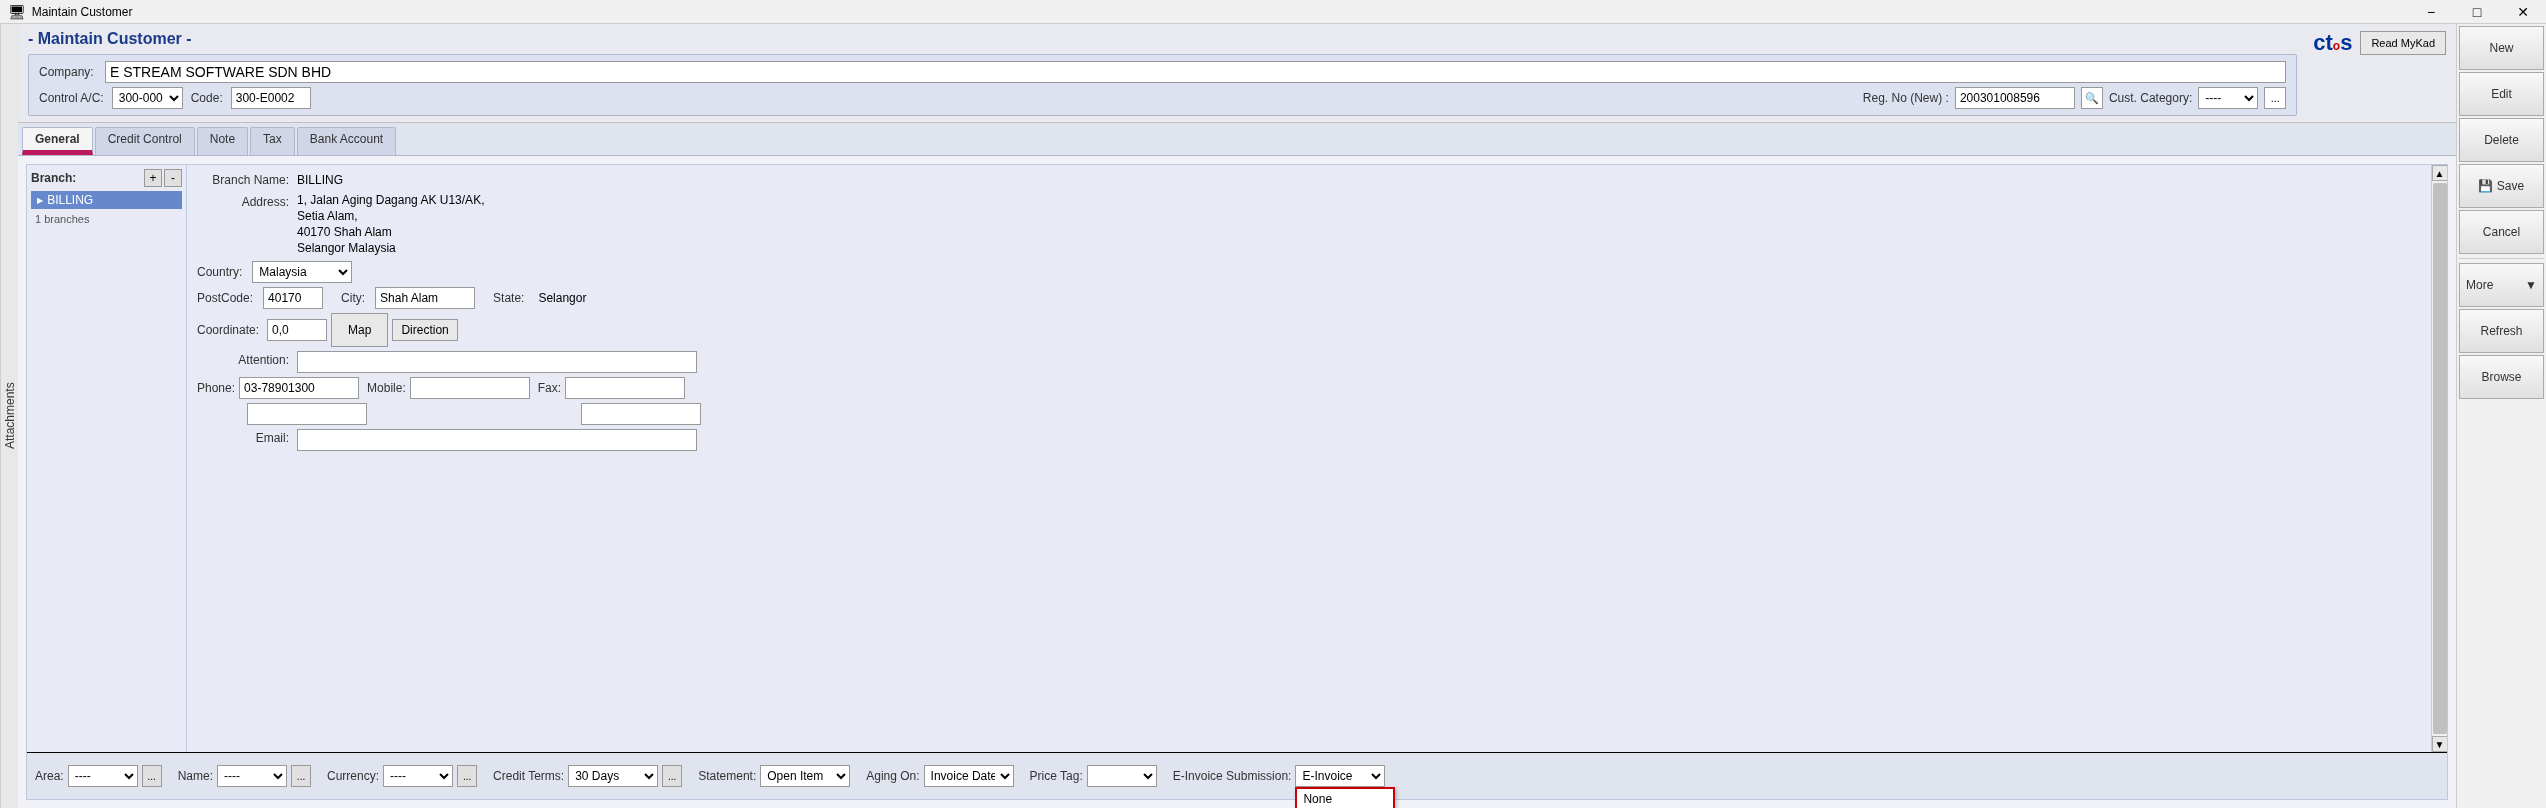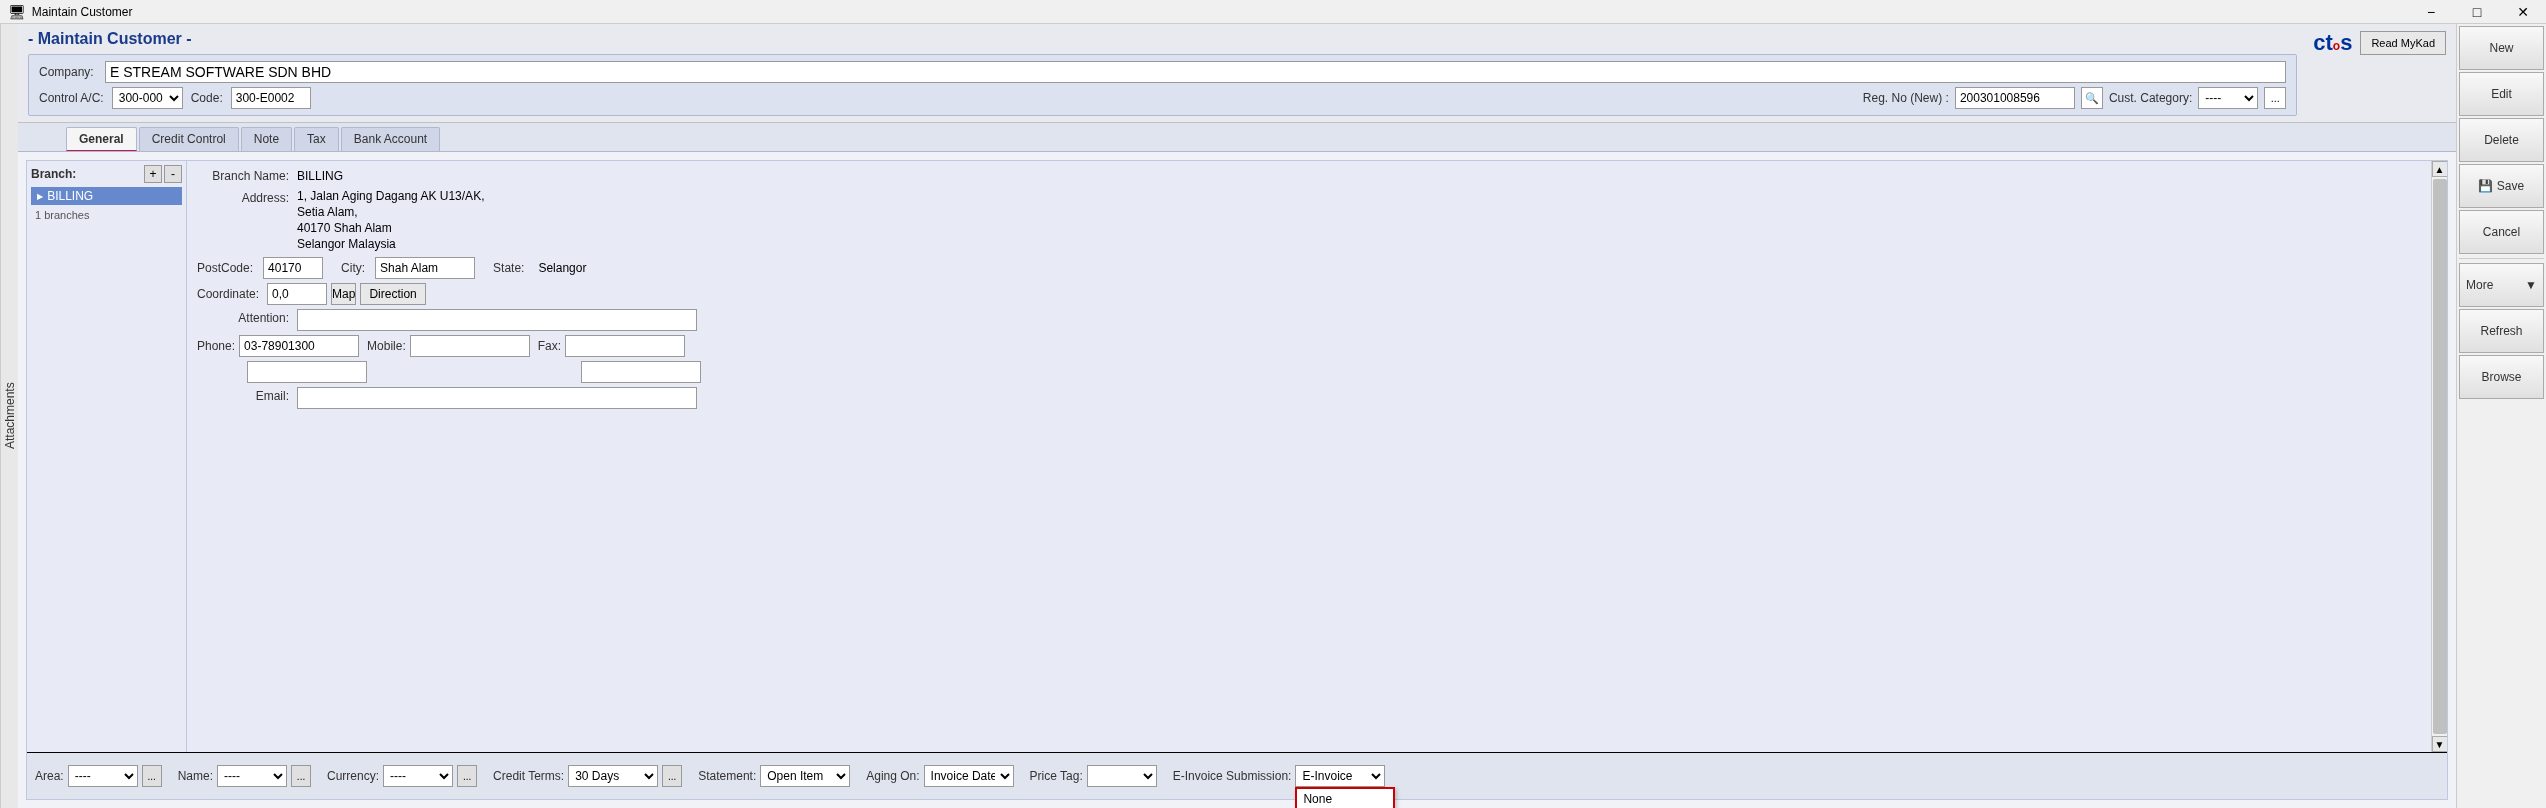--- a/index.html
+++ b/index.html
@@ -198,23 +198,22 @@
       border: 1px solid #b0b8d0;
       border-bottom: none;
       background: #d0d6e8;
       cursor: pointer;
       font-size: 12px;
       color: #333;
       border-radius: 2px 2px 0 0;
     }
     .tab.active {
       background: #f5f5f5;
-      border-bottom: 1px solid #be185d;
+      border-bottom: 5px solid #be185d;
       font-weight: bold;
-      margin-left: 44px;
     }
 
     
     .form-area {
       flex: 1;
       background: #f0f2f8;
       padding: 8px;
       overflow: hidden;
       position: relative;
     }
@@ -353,22 +352,22 @@
     }
     .coord-input {
       height: 22px;
       border: 1px solid #999;
       background: white;
       padding: 0 4px;
       font-size: 12px;
       width: 60px;
     }
     .map-btn {
-      height: 22px;
-      padding: 0 0;
+      height: 34px;
+      padding: 0 16px;
       border: 1px solid #999;
       background: #e8e8e8;
       cursor: pointer;
       font-size: 12px;
     }
     .direction-btn {
       height: 22px;
       padding: 0 8px;
       border: 1px solid #999;
       background: #e8e8e8;
@@ -638,20 +637,26 @@
             <div class="field-row">
               <span class="field-label">Address:</span>
               <div class="address-lines">
                 <div class="address-line">1, Jalan Aging Dagang AK U13/AK,</div>
                 <div class="address-line">Setia Alam,</div>
                 <div class="address-line">40170 Shah Alam</div>
                 <div class="address-line">Selangor Malaysia</div>
               </div>
             </div>
 
+            <div class="location-row">
+              <span class="loc-label">Country:</span>
+              <select class="country-select">
+                <option>Malaysia</option>
+              </select>
+            </div>
 
             <div class="location-row">
               <span class="loc-label">PostCode:</span>
               <input class="postcode-input" type="text" value="40170" style="">
               <span class="loc-label" style="margin-left:8px;">City:</span>
               <input class="city-input" type="text" value="Shah Alam" style="">
               <span class="loc-label" style="margin-left:8px;">State:</span>
               <span class="state-value" style="margin-left:4px;">Selangor</span>
             </div>
 

